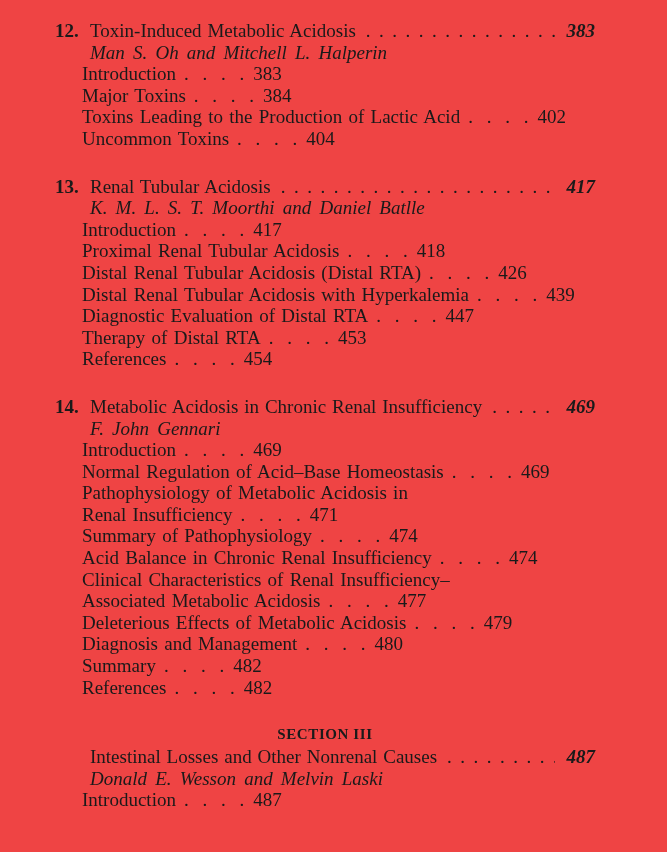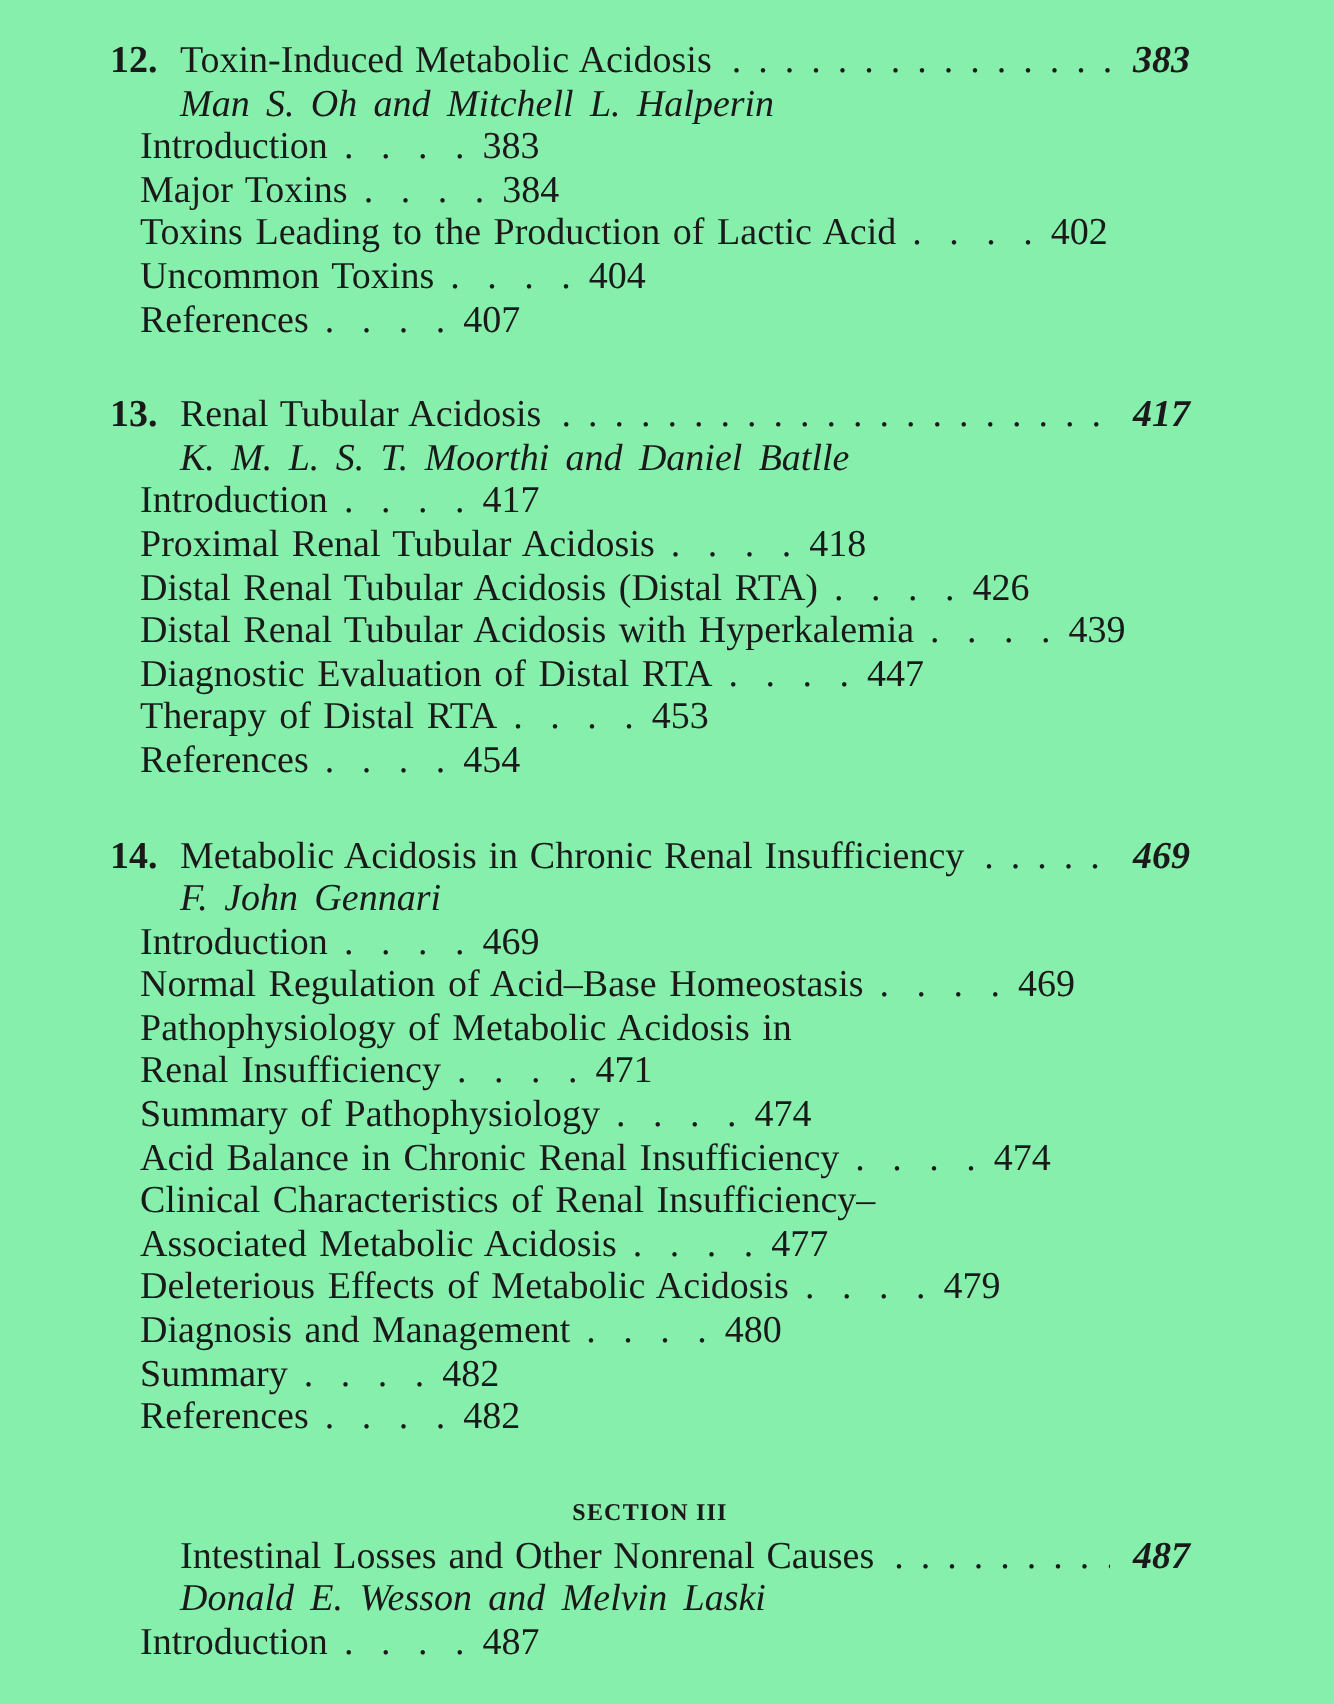--- a/index.html
+++ b/index.html
@@ -1,54 +1,54 @@
 <!DOCTYPE html>
 <html><head>
 <meta charset="utf-8">
 <style>
   html,body{margin:0;padding:0;background:#ffffff;}
   .page{
     position:relative;
     width:667px;height:852px;
     box-sizing:border-box;
     padding:20px 72px 0 55px;
-    background:#86efac;
+    background:#ef4444;
     color:#1a1a1a;
     font-family:"Liberation Serif","DejaVu Serif",serif;
     font-size:19px;
     line-height:21.6px;
     overflow:hidden;
   }
   .line{white-space:nowrap;height:21.6px;}
   .title-line{display:flex;align-items:baseline;}
   .num{flex:0 0 35px;font-weight:bold;}
   .btitle{font-weight:normal;word-spacing:0.06em;}
   .leader{
     flex:1 1 auto;
     overflow:hidden;
     white-space:nowrap;
     letter-spacing:8.5px;
     margin-left:10px;
     min-width:0;
   }
   .cpage{flex:0 0 auto;margin-left:12px;font-weight:bold;font-style:italic;}
   .authors{margin-left:35px;font-style:italic;word-spacing:0.18em;}
-  .entry{margin-left:15px;word-spacing:0.08em;}
+  .entry{margin-left:27px;word-spacing:0.08em;}
   .entry.cont{}
   .edots{letter-spacing:2px;word-spacing:5px;margin:0 7px 0 8px;}
   .epage{}
   .gap{margin-top:26px;}
   .section-heading{
     margin-top:28px;
     margin-bottom:4px;
     height:16px;
     line-height:16px;
     text-align:center;
     font-weight:bold;
-    font-size:12px;
+    font-size:15px;
     letter-spacing:0.6px;
   }
   .title-wrap2{margin-left:35px;display:flex;align-items:baseline;justify-content:space-between;}
 </style>
 </head>
 <body>
 
 <div class="page">
 
   <section class="chapter">
@@ -63,23 +63,20 @@
       <span>Introduction</span><span class="edots">. . . .</span><span class="epage">383</span>
     </div>
     <div class="line entry">
       <span>Major Toxins</span><span class="edots">. . . .</span><span class="epage">384</span>
     </div>
     <div class="line entry">
       <span>Toxins Leading to the Production of Lactic Acid</span><span class="edots">. . . .</span><span class="epage">402</span>
     </div>
     <div class="line entry">
       <span>Uncommon Toxins</span><span class="edots">. . . .</span><span class="epage">404</span>
-    </div>
-    <div class="line entry">
-      <span>References</span><span class="edots">. . . .</span><span class="epage">407</span>
     </div>
   </section>
 
   <section class="chapter gap">
     <div class="line title-line">
       <span class="num">13.</span>
       <span class="btitle">Renal Tubular Acidosis</span>
       <span class="leader">............................................................</span>
       <span class="cpage">417</span>
     </div>

